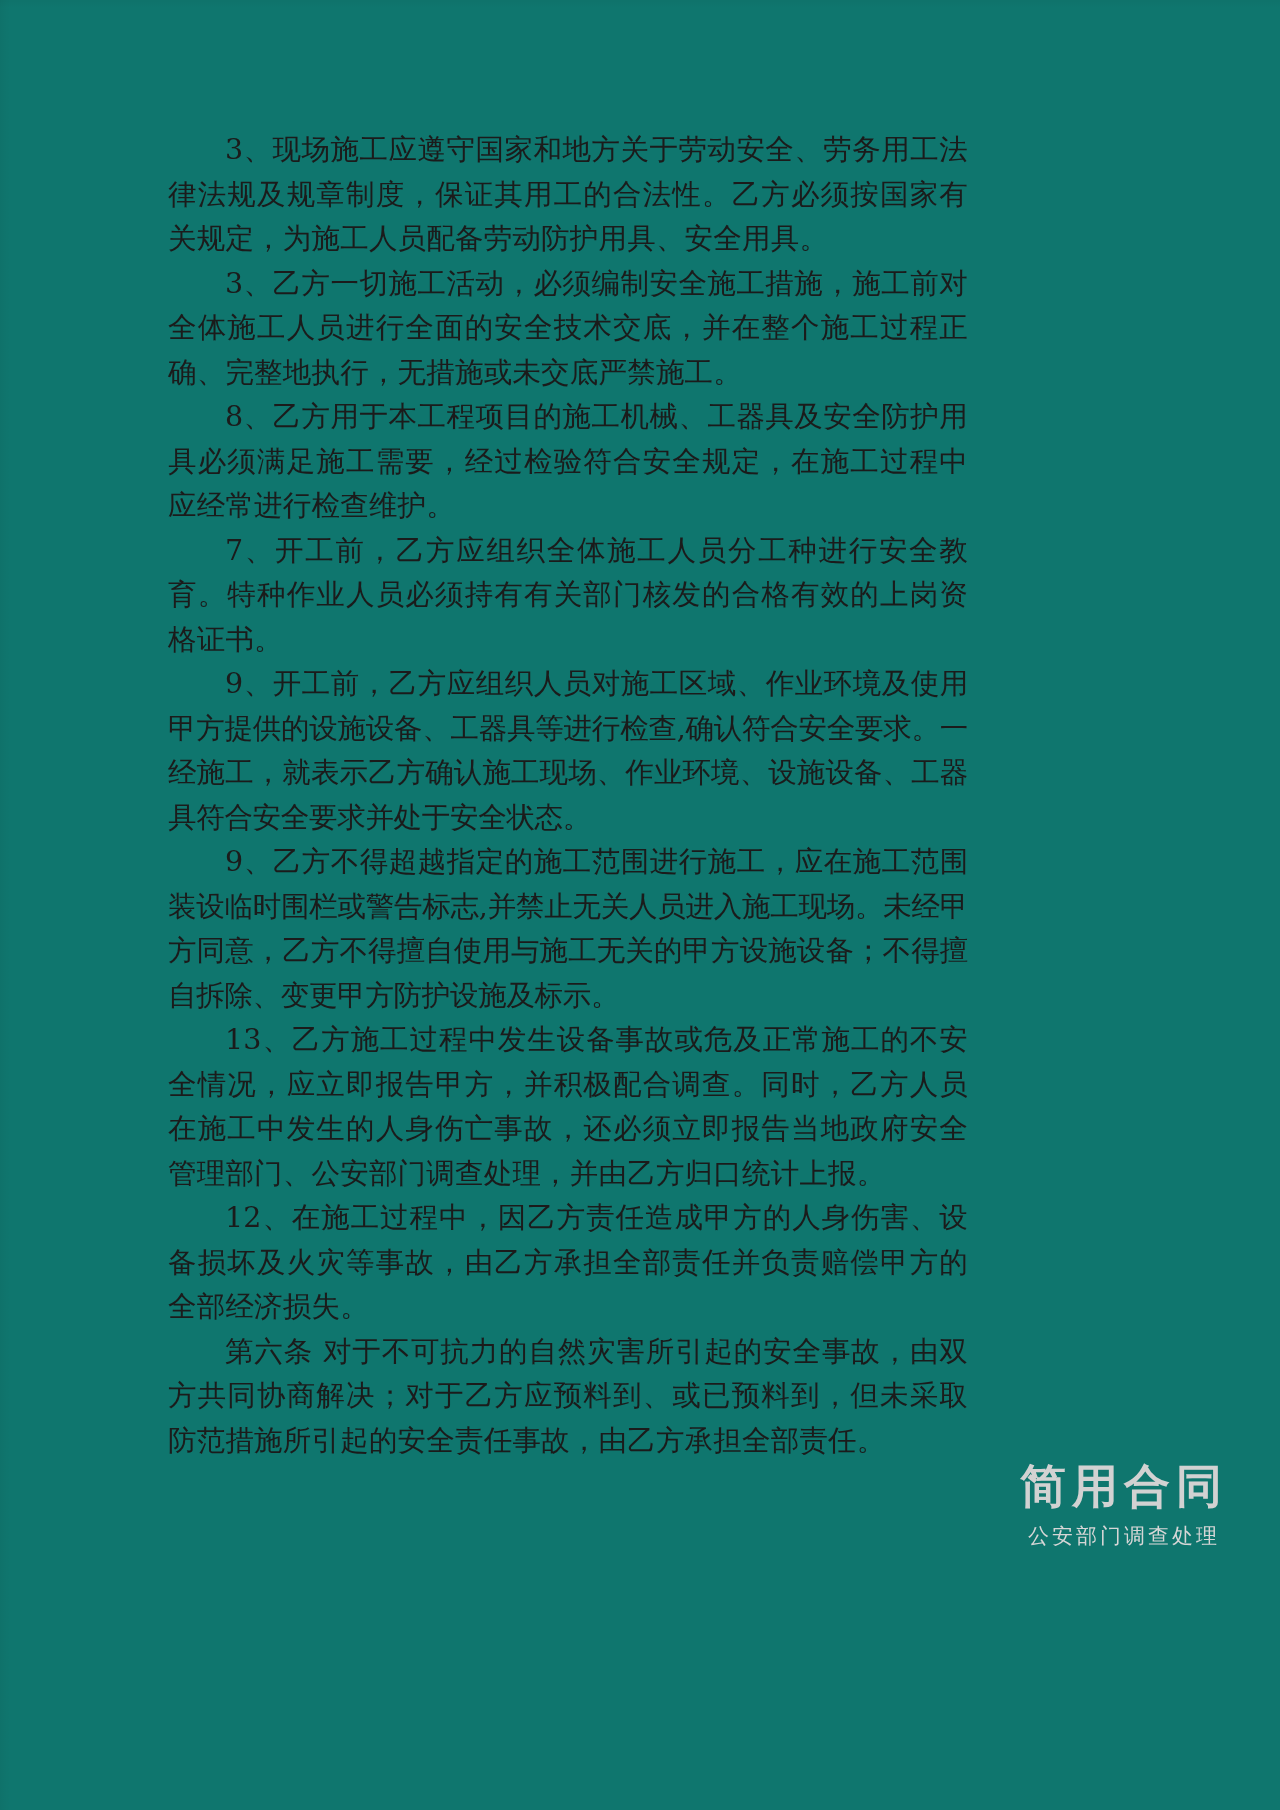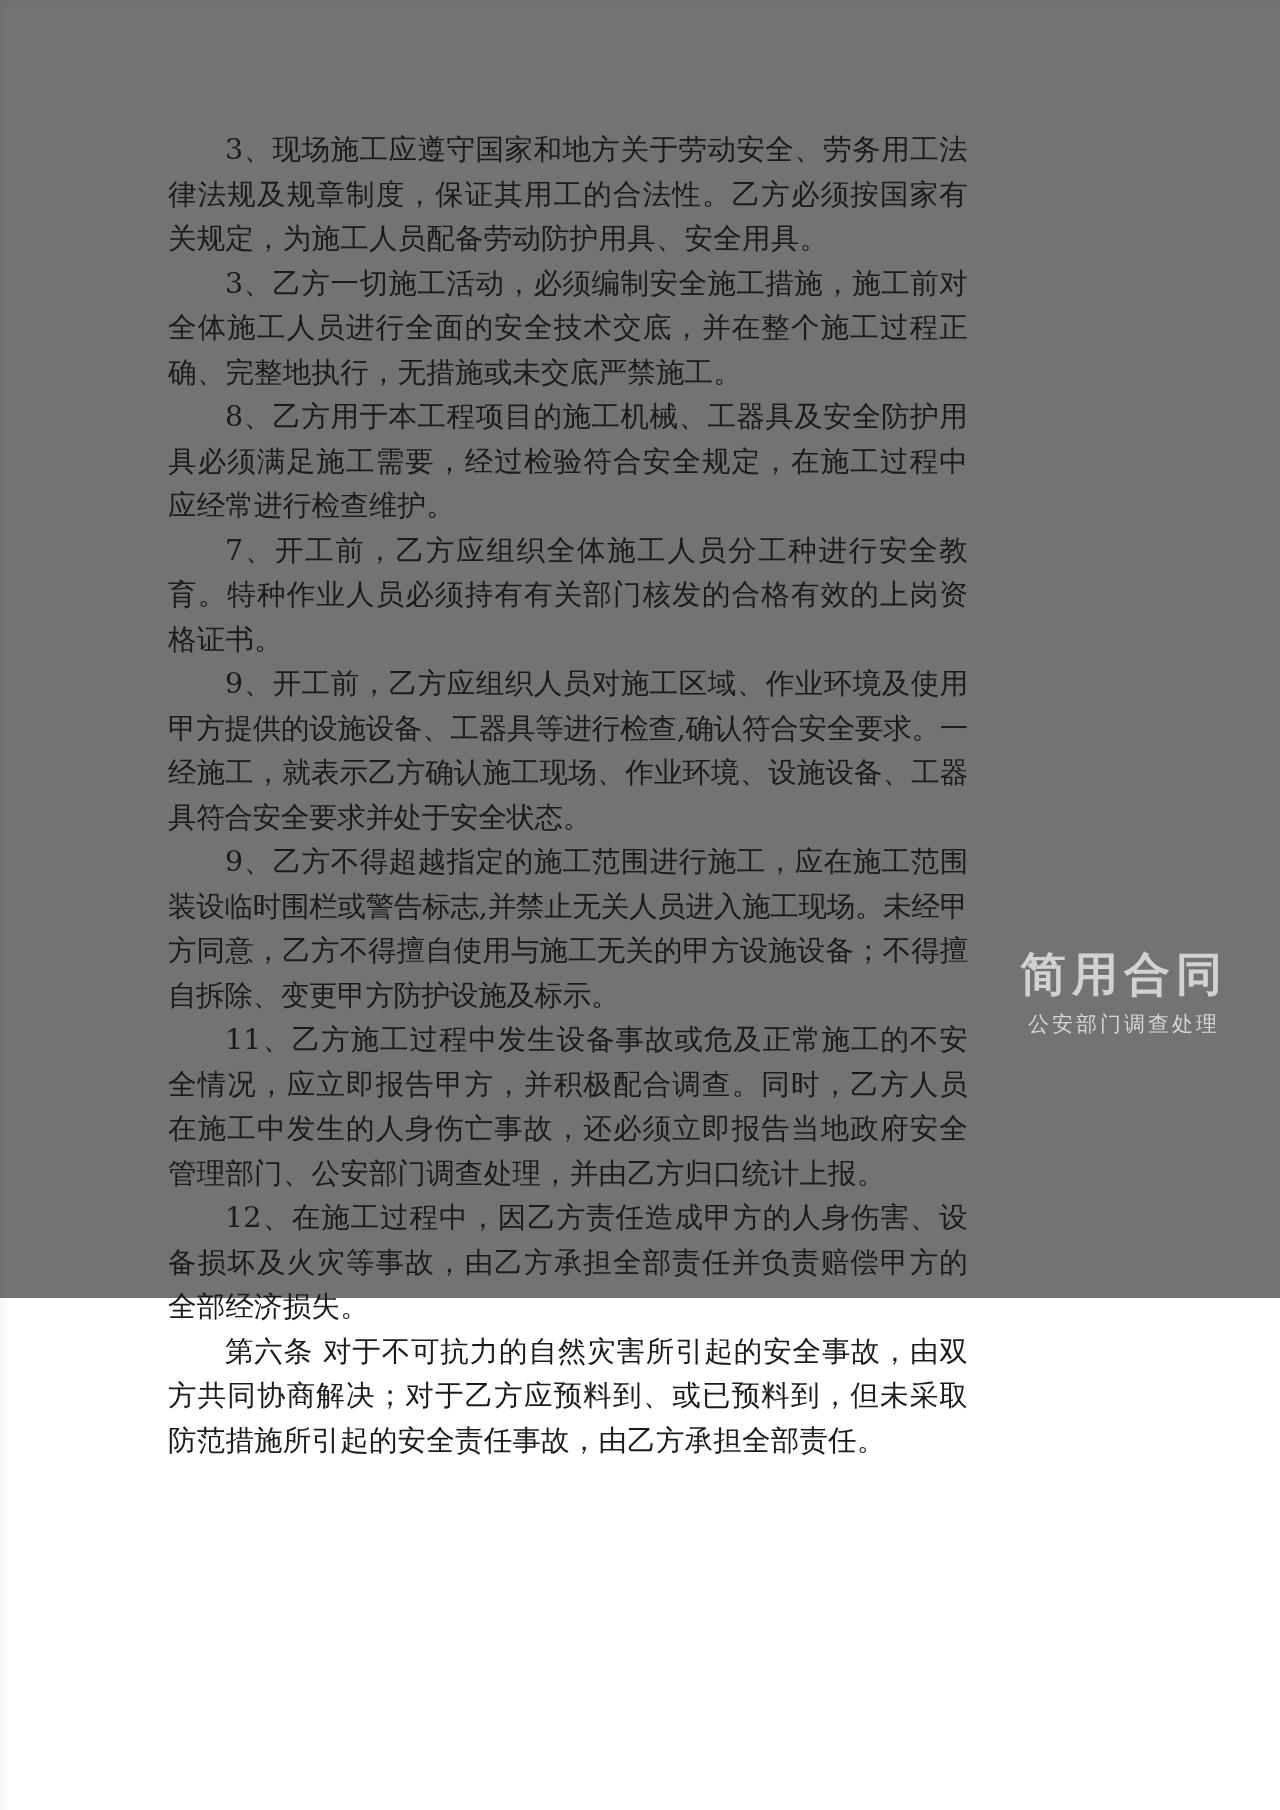--- a/index.html
+++ b/index.html
@@ -12,22 +12,22 @@
     height: 1810px;
     position: relative;
     overflow: hidden;
     font-family: "DejaVu Serif", "Liberation Serif", serif;
   }
 
   .page {
     position: absolute;
     left: 0; top: 0;
     width: 1280px;
-    height: 1298px;
-    background: #737373;
+    height: 1810px;
+    background: #0f766e;
   }
 
   .doc-body {
     position: absolute;
     left: 168px;
     top: 128px;
     width: 800px;
   }
 
   .para {
@@ -114,21 +114,21 @@
 
     <p class="para">8、乙方用于本工程项目的施工机械、工器具及安全防护用具必须满足施工需要，经过检验符合安全规定，在施工过程中应经常进行检查维护。</p>
 
     <p class="para">7、开工前，乙方应组织全体施工人员分工种进行安全教育。特种作业人员必须持有有关部门核发的合格有效的上岗资格证书。</p>
 
     <p class="para tight">9、开工前，乙方应组织人员对施工区域、作业环境及使用甲方提供的设施设备、工器具等进行检查,确认符合安全要求。一经施工，就表示乙方确认施工现场、作业环境、设施设备、工器具符合安全要求并处于安全状态。</p>
 
     <p class="para tight">9、乙方不得超越指定的施工范围进行施工，应在施工范围装设临时围栏或警告标志,并禁止无关人员进入施工现场。未经甲方同意，乙方不得擅自使用与施工无关的甲方设施设备；不得擅自拆除、变更甲方防护设施及标示。</p>
 
 
-    <p class="para">11、乙方施工过程中发生设备事故或危及正常施工的不安全情况，应立即报告甲方，并积极配合调查。同时，乙方人员在施工中发生的人身伤亡事故，还必须立即报告当地政府安全管理部门、公安部门调查处理，并由乙方归口统计上报。</p>
+    <p class="para">13、乙方施工过程中发生设备事故或危及正常施工的不安全情况，应立即报告甲方，并积极配合调查。同时，乙方人员在施工中发生的人身伤亡事故，还必须立即报告当地政府安全管理部门、公安部门调查处理，并由乙方归口统计上报。</p>
 
     <p class="para">12、在施工过程中，因乙方责任造成甲方的人身伤害、设备损坏及火灾等事故，由乙方承担全部责任并负责赔偿甲方的全部经济损失。</p>
 
     <p class="para">第六条 对于不可抗力的自然灾害所引起的安全事故，由双方共同协商解决；对于乙方应预料到、或已预料到，但未采取防范措施所引起的安全责任事故，由乙方承担全部责任。</p>
 
   </div>
 
   <div class="watermark">
     <div class="wm-main">简用合同</div>
     <div class="wm-sub">公安部门调查处理</div>

